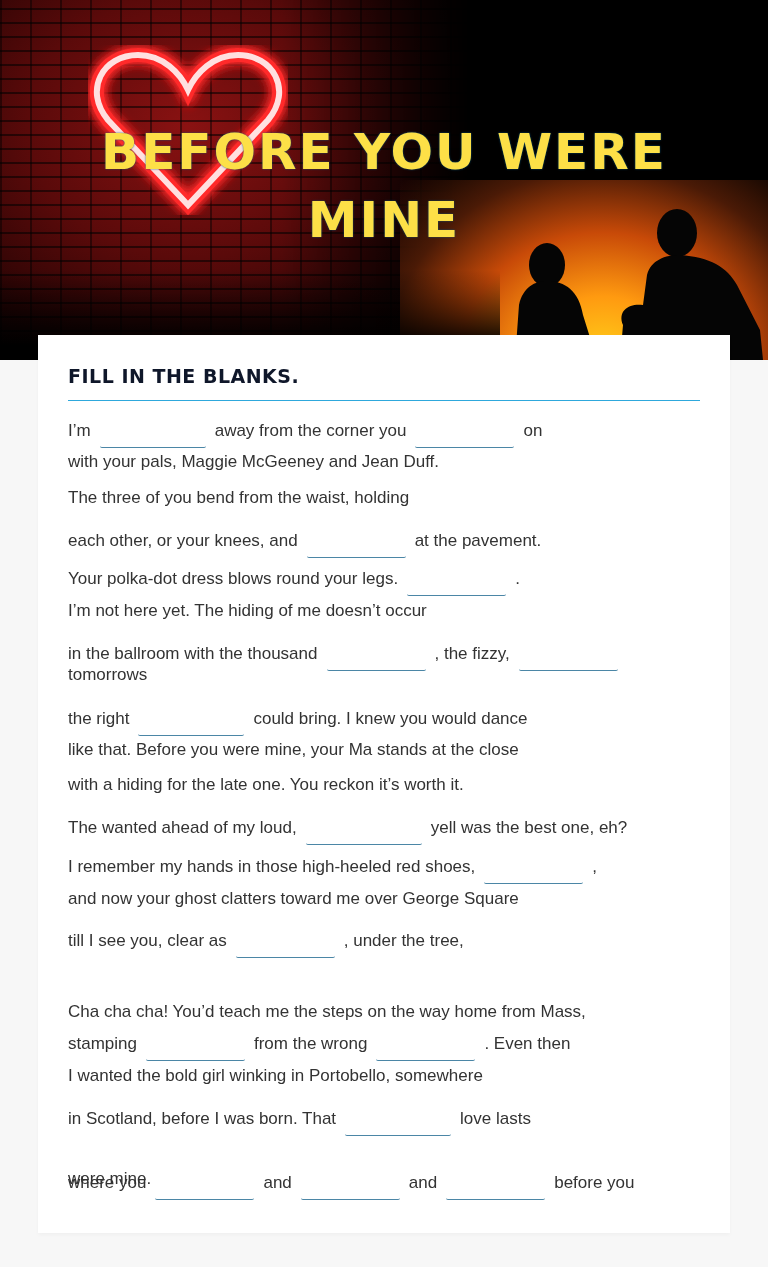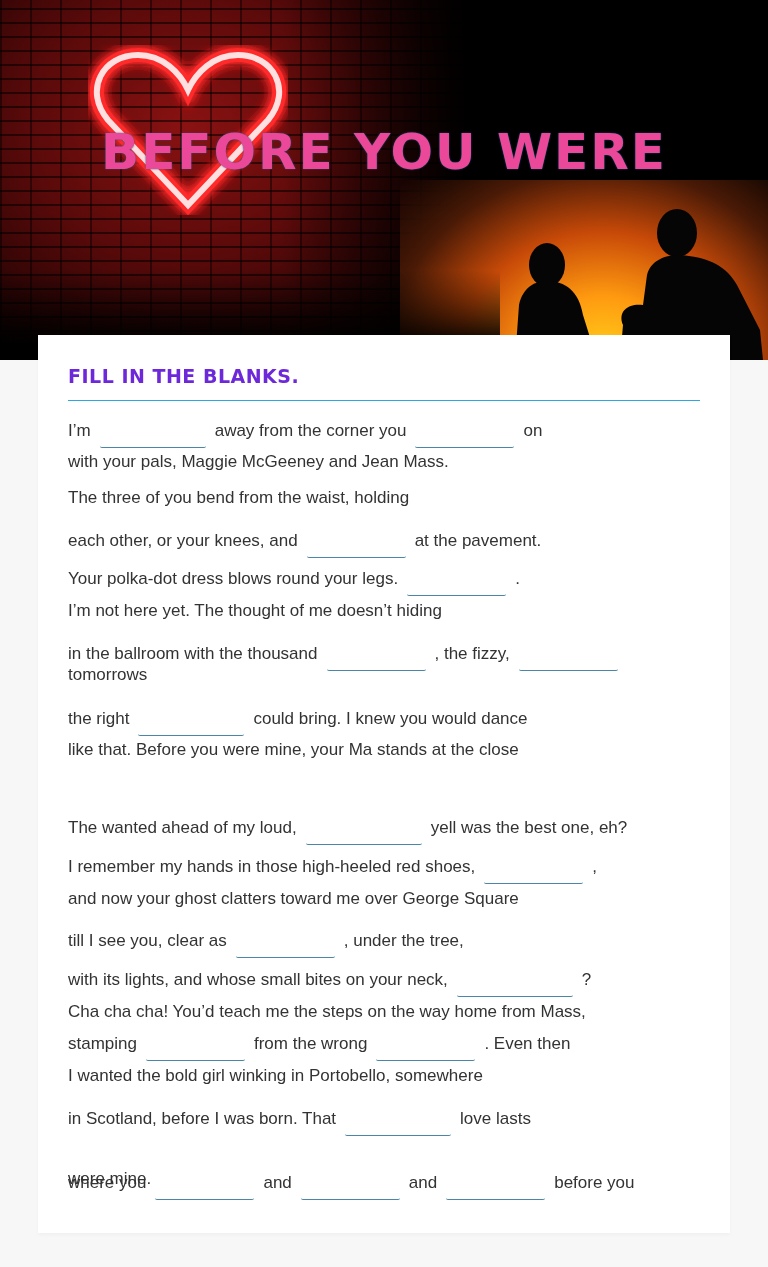--- a/index.html
+++ b/index.html
@@ -26,36 +26,36 @@
   .sunset {
     position: absolute; left: 400px; top: 180px; width: 368px; height: 180px;
     background: radial-gradient(ellipse at 55% 100%, #ffd21a 0%, #ff9a10 25%, #c84a08 50%, #4a1a06 75%, transparent 100%);
   }
   .heart {
     position: absolute; left: 88px; top: 45px; width: 200px; height: 170px;
   }
   .silhouette { position: absolute; }
   .title {
     position: absolute; left: 0; top: 118px; width: 768px; text-align: center;
-    color: #ec4899; font-family: "DejaVu Sans", sans-serif; font-weight: bold;
+    color: #fde047; font-family: "DejaVu Sans", sans-serif; font-weight: bold;
     font-size: 50px; letter-spacing: 2px; line-height: 68px;
     text-shadow: 0 0 2px #0b5b80;
     padding-left: 0;
   }
   .title .line1 { display: block; padding-left: 0; }
   .title .line2 { display: block; }
 
   .card {
     position: absolute; left: 38px; top: 335px; width: 692px; height: 898px;
     background: #ffffff;
     box-shadow: 0 2px 4px rgba(0,0,0,0.03);
   }
   .heading {
     position: absolute; left: 30px; top: 30px;
-    color: #6d28d9; font-family: "DejaVu Sans", sans-serif; font-weight: bold;
+    color: #0f172a; font-family: "DejaVu Sans", sans-serif; font-weight: bold;
     font-size: 19px; letter-spacing: 0.5px;
   }
   .divider {
     position: absolute; left: 30px; top: 65px; width: 632px; height: 1px;
     background: #2ea8dc;
   }
   .line {
     position: absolute; left: 30px;
     font-family: "Liberation Sans", sans-serif; font-size: 17px; color: #333;
     white-space: nowrap; line-height: 20px;
@@ -99,86 +99,87 @@
 
     <ellipse cx="42" cy="60" rx="18" ry="22" fill="#050505"></ellipse>
     <path d="M10 155 L14 100 C18 82 30 76 42 76 C60 76 74 86 78 110 L92 155 Z" fill="#050505"></path>
 
     <ellipse cx="172" cy="28" rx="20" ry="24" fill="#050505"></ellipse>
     <path d="M118 120 C112 105 125 98 138 100 L142 70 C146 55 160 50 175 50 C205 52 222 62 232 80 L255 125 L258 155 L115 155 Z" fill="#050505"></path>
   </svg>
 
   <div class="title">
     <span class="line1">BEFORE YOU WERE</span>
+    <span class="line2">MINE</span>
   </div>
 </div>
 
 <div class="card">
   <div class="heading">FILL IN THE BLANKS.</div>
   <div class="divider"></div>
 
   <div class="line" style="top:80px">
     <span>I’m</span><input class="blank w105" value="" style=""><span>away from the corner you</span><input class="blank w98" value="" style=""><span>on</span>
   </div>
 
   <div class="line" style="top:117px">
-    <span>with your pals, Maggie McGeeney and Jean Mass.</span>
+    <span>with your pals, Maggie McGeeney and Jean Duff.</span>
   </div>
 
   <div class="line" style="top:153px">
     <span>The three of you bend from the waist, holding</span>
   </div>
 
   <div class="line" style="top:228px">
     <span>Your polka-dot dress blows round your legs.</span><input class="blank w98" value="" style=""><span>.</span>
   </div>
 
   <div class="line" style="top:190px">
     <span>each other, or your knees, and</span><input class="blank w98" value="" style=""><span>at the pavement.</span>
   </div>
 
   <div class="line" style="top:266px">
-    <span>I’m not here yet. The thought of me doesn’t hiding</span>
+    <span>I’m not here yet. The hiding of me doesn’t occur</span>
   </div>
 
   <div class="line" style="top:303px">
     <span>in the ballroom with the thousand</span><input class="blank w98" value="" style=""><span>, the fizzy,</span><input class="blank w98" value="" style="">
   </div>
   <div class="line" style="top:330px">
     <span>tomorrows</span>
   </div>
 
   <div class="line" style="top:405px">
     <span>like that. Before you were mine, your Ma stands at the close</span>
   </div>
 
   <div class="line" style="top:368px">
     <span>the right</span><input class="blank w105" value="" style=""><span>could bring. I knew you would dance</span>
   </div>
 
+  <div class="line" style="top:440px">
+    <span>with a hiding for the late one. You reckon it’s worth it.</span>
+  </div>
 
   <div class="line" style="top:477px">
     <span>The wanted ahead of my loud,</span><input class="blank w116" value="" style=""><span>yell was the best one, eh?</span>
   </div>
 
   <div class="line" style="top:516px">
     <span>I remember my hands in those high-heeled red shoes,</span><input class="blank w98" value="" style=""><span>,</span>
   </div>
 
   <div class="line" style="top:554px">
     <span>and now your ghost clatters toward me over George Square</span>
   </div>
 
   <div class="line" style="top:590px">
     <span>till I see you, clear as</span><input class="blank w98" value="" style=""><span>, under the tree,</span>
   </div>
 
-  <div class="line" style="top:629px">
-    <span>with its lights, and whose small bites on your neck,</span><input class="blank w116" value="" style=""><span>?</span>
-  </div>
 
   <div class="line" style="top:667px">
     <span>Cha cha cha! You’d teach me the steps on the way home from Mass,</span>
   </div>
 
   <div class="line" style="top:693px">
     <span>stamping</span><input class="blank w98" value="" style=""><span>from the wrong</span><input class="blank w98" value="" style=""><span>. Even then</span>
   </div>
 
   <div class="line" style="top:731px">

